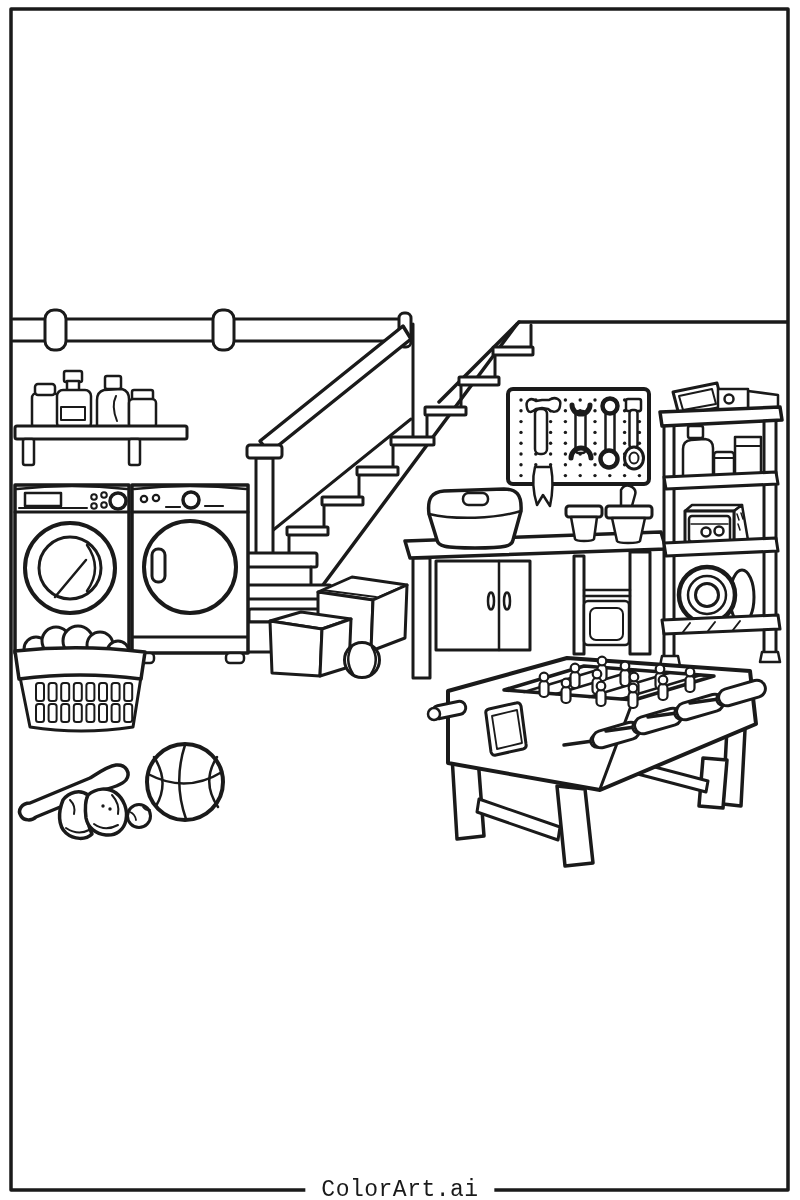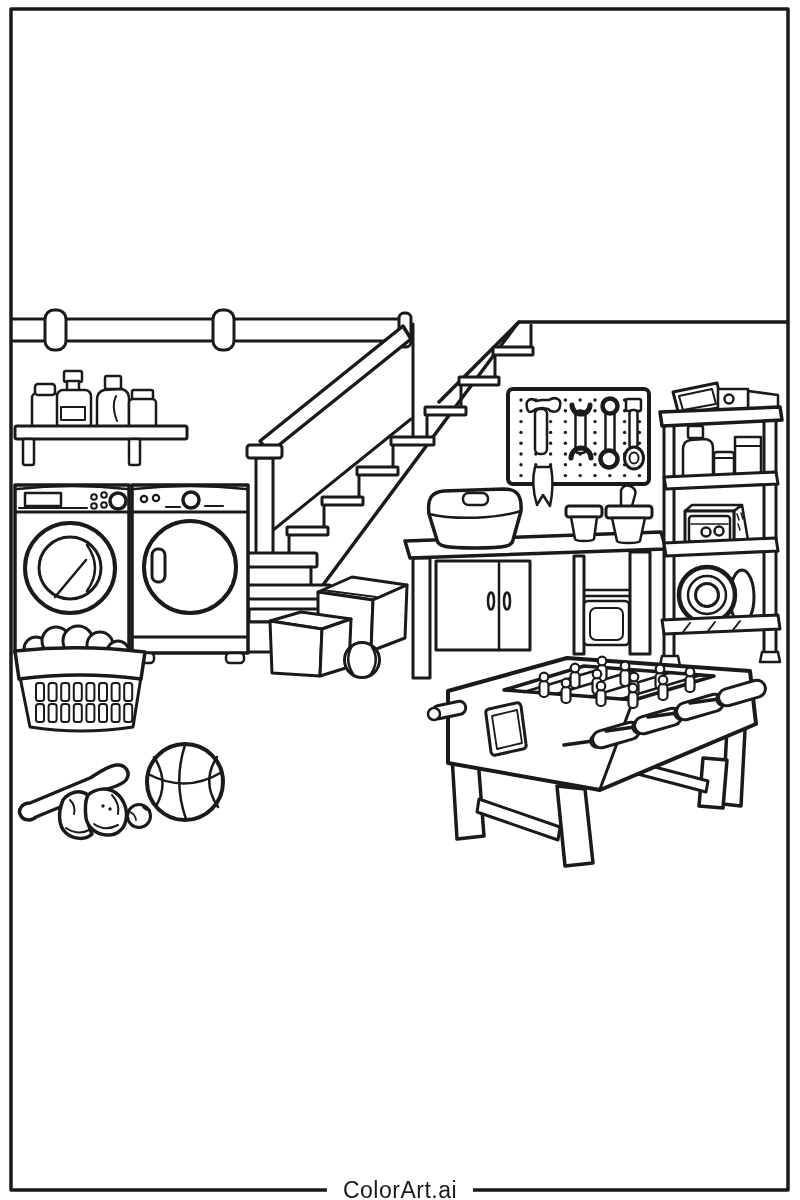--- a/index.html
+++ b/index.html
@@ -1,18 +1,18 @@
 <!DOCTYPE html>
 <html style="--line: #1a1a1a; --bg: #ffffff;"><head>
 <meta charset="utf-8">
 <style>
   html,body { margin:0; padding:0; background:#ffffff; }
   .page {
     position:relative; width:800px; height:1200px; background:var(--bg,#ffffff);
-    font-family:Liberation Sans, sans-serif; overflow:hidden;
+    font-family:Liberation Mono, monospace; overflow:hidden;
   }
   .art { position:absolute; left:0; top:0; }
   
   .s { fill:#ffffff; stroke:var(--line,#1a1a1a); stroke-linejoin:round; stroke-linecap:round; }
   .l { fill:none;    stroke:var(--line,#1a1a1a); stroke-linejoin:round; stroke-linecap:round; }
   .d { fill:var(--line,#1a1a1a); stroke:none; }
   .footer-label {
     position:absolute; top:1176px; left:50%; transform:translateX(-50%);
     background:#ffffff; padding:0 16px; font-size:23px; line-height:28px;
     color:var(--line,#1a1a1a); letter-spacing:.5px; z-index:2; white-space:nowrap;

